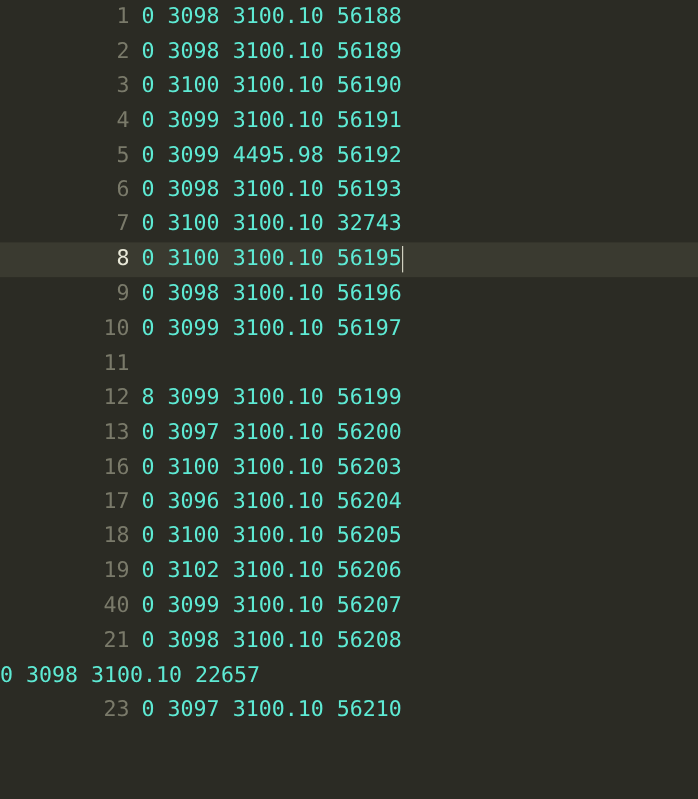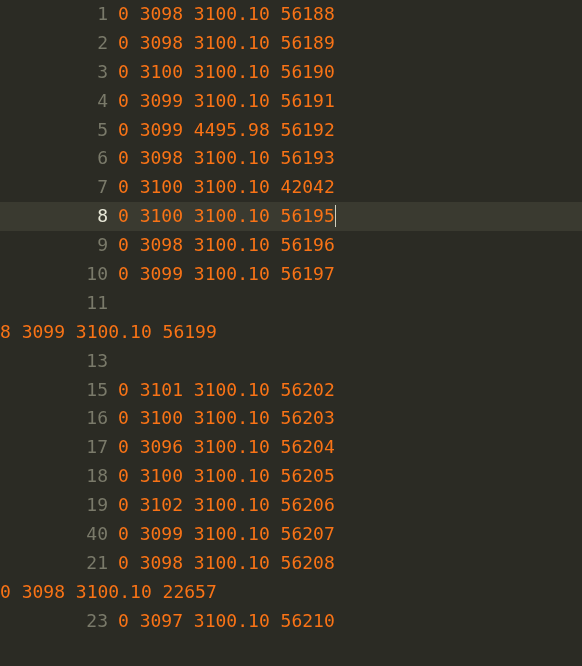--- a/index.html
+++ b/index.html
@@ -35,21 +35,21 @@
     padding-right: 10px;
     box-sizing: border-box;
   }
   .row.current {
     background: #3a3a30;
   }
   .row.current .gutter {
     color: #e8e8d8;
   }
   .content {
-    color: #f97316;
+    color: #5eead4;
   }
   .cursor {
     display: inline-block;
     width: 1.5px;
     height: 22px;
     background: #d0d0c0;
     vertical-align: middle;
     position: relative;
     top: -1px;
   }
@@ -57,28 +57,27 @@
 </head>
 <body>
 
 <div class="editor" id="editor">
     <div class="row"><span class="gutter">1</span><span class="content">0 3098 3100.10 56188</span></div>
     <div class="row"><span class="gutter">2</span><span class="content">0 3098 3100.10 56189</span></div>
     <div class="row"><span class="gutter">3</span><span class="content">0 3100 3100.10 56190</span></div>
     <div class="row"><span class="gutter">4</span><span class="content">0 3099 3100.10 56191</span></div>
     <div class="row"><span class="gutter">5</span><span class="content">0 3099 4495.98 56192</span></div>
     <div class="row"><span class="gutter">6</span><span class="content">0 3098 3100.10 56193</span></div>
-    <div class="row"><span class="gutter">7</span><span class="content">0 3100 3100.10 42042</span></div>
+    <div class="row"><span class="gutter">7</span><span class="content">0 3100 3100.10 32743</span></div>
     <div class="row current"><span class="gutter">8</span><span class="content">0 3100 3100.10 56195</span><span class="cursor"></span></div>
     <div class="row"><span class="gutter">9</span><span class="content">0 3098 3100.10 56196</span></div>
     <div class="row"><span class="gutter">10</span><span class="content">0 3099 3100.10 56197</span></div>
     <div class="row"><span class="gutter">11</span></div>
-    <div class="row"><span class="content">8 3099 3100.10 56199</span></div>
-    <div class="row"><span class="gutter">13</span></div>
-    <div class="row"><span class="gutter">15</span><span class="content">0 3101 3100.10 56202</span></div>
+    <div class="row"><span class="gutter">12</span><span class="content">8 3099 3100.10 56199</span></div>
+    <div class="row"><span class="gutter">13</span><span class="content">0 3097 3100.10 56200</span></div>
     <div class="row"><span class="gutter">16</span><span class="content">0 3100 3100.10 56203</span></div>
     <div class="row"><span class="gutter">17</span><span class="content">0 3096 3100.10 56204</span></div>
     <div class="row"><span class="gutter">18</span><span class="content">0 3100 3100.10 56205</span></div>
     <div class="row"><span class="gutter">19</span><span class="content">0 3102 3100.10 56206</span></div>
     <div class="row"><span class="gutter">40</span><span class="content">0 3099 3100.10 56207</span></div>
     <div class="row"><span class="gutter">21</span><span class="content">0 3098 3100.10 56208</span></div>
     <div class="row"><span class="content">0 3098 3100.10 22657</span></div>
     <div class="row"><span class="gutter">23</span><span class="content">0 3097 3100.10 56210</span></div>
   </div>
 

